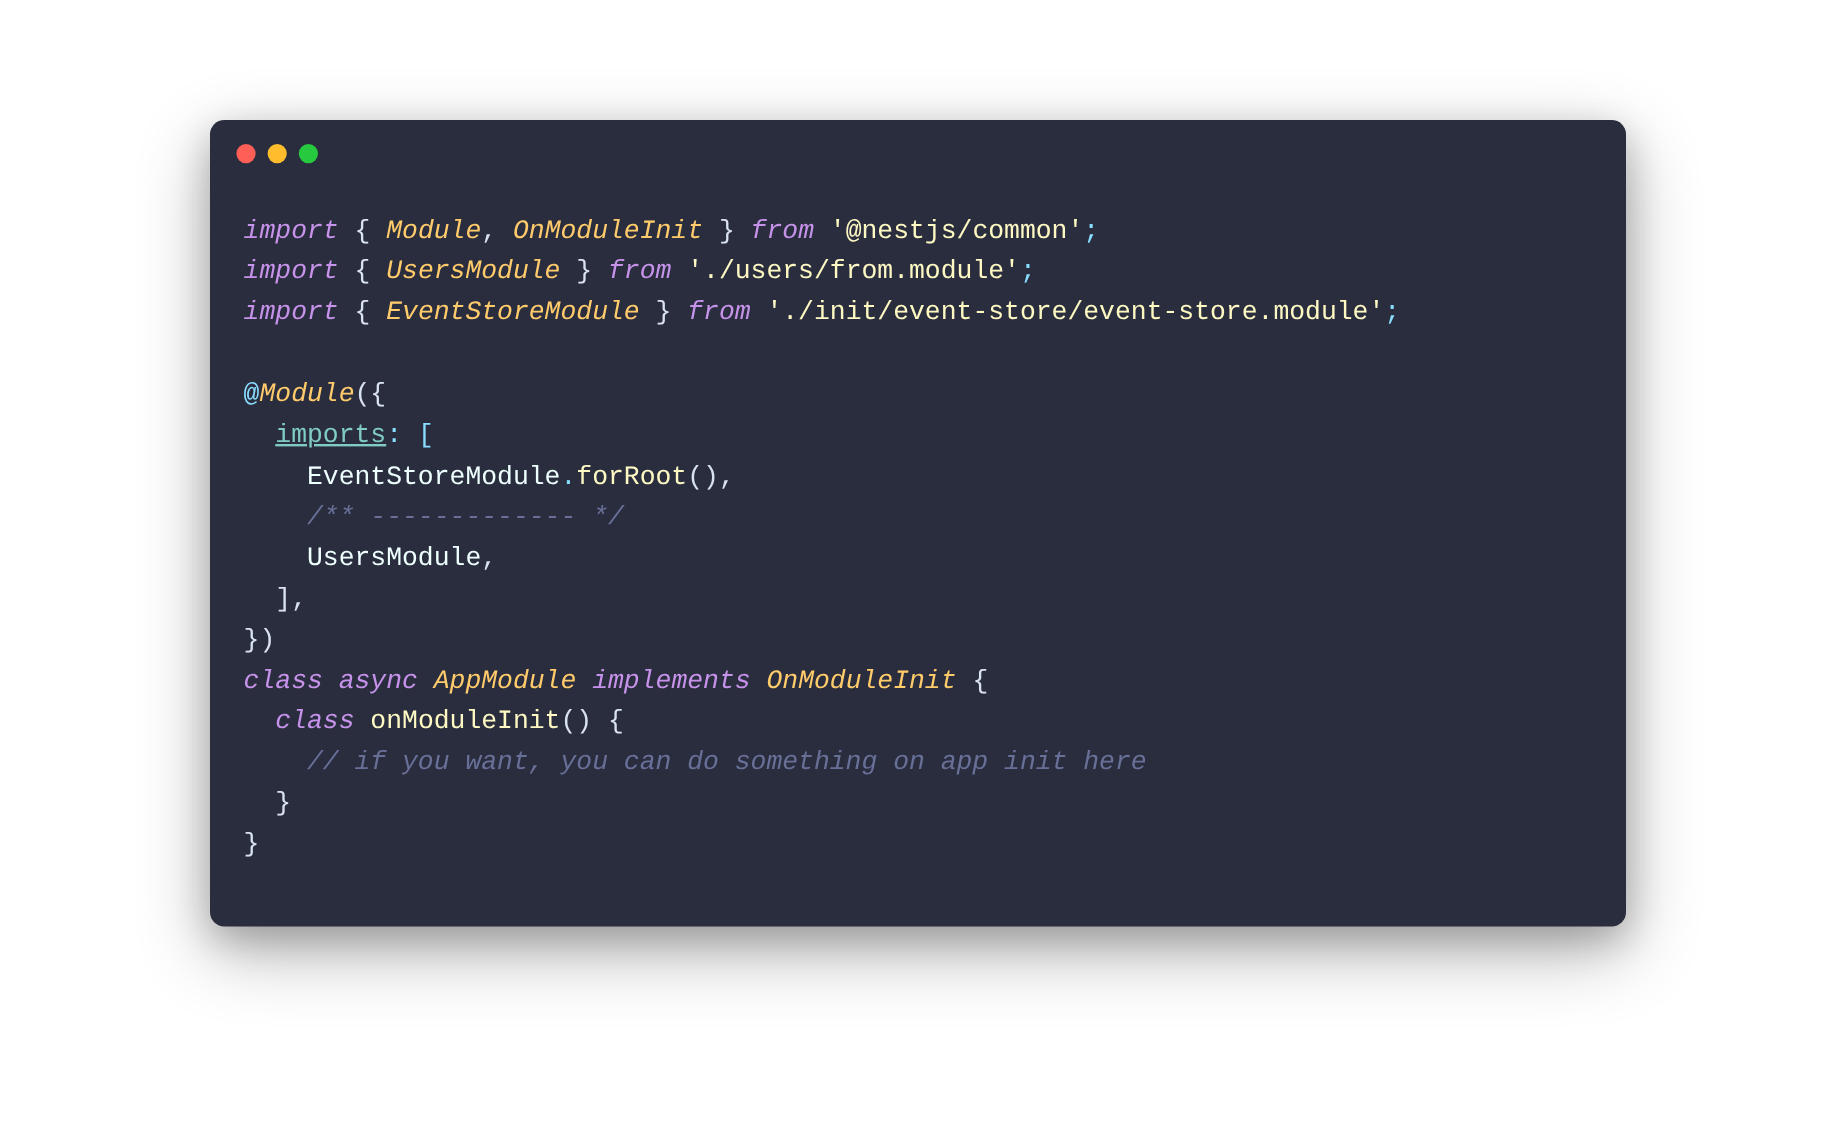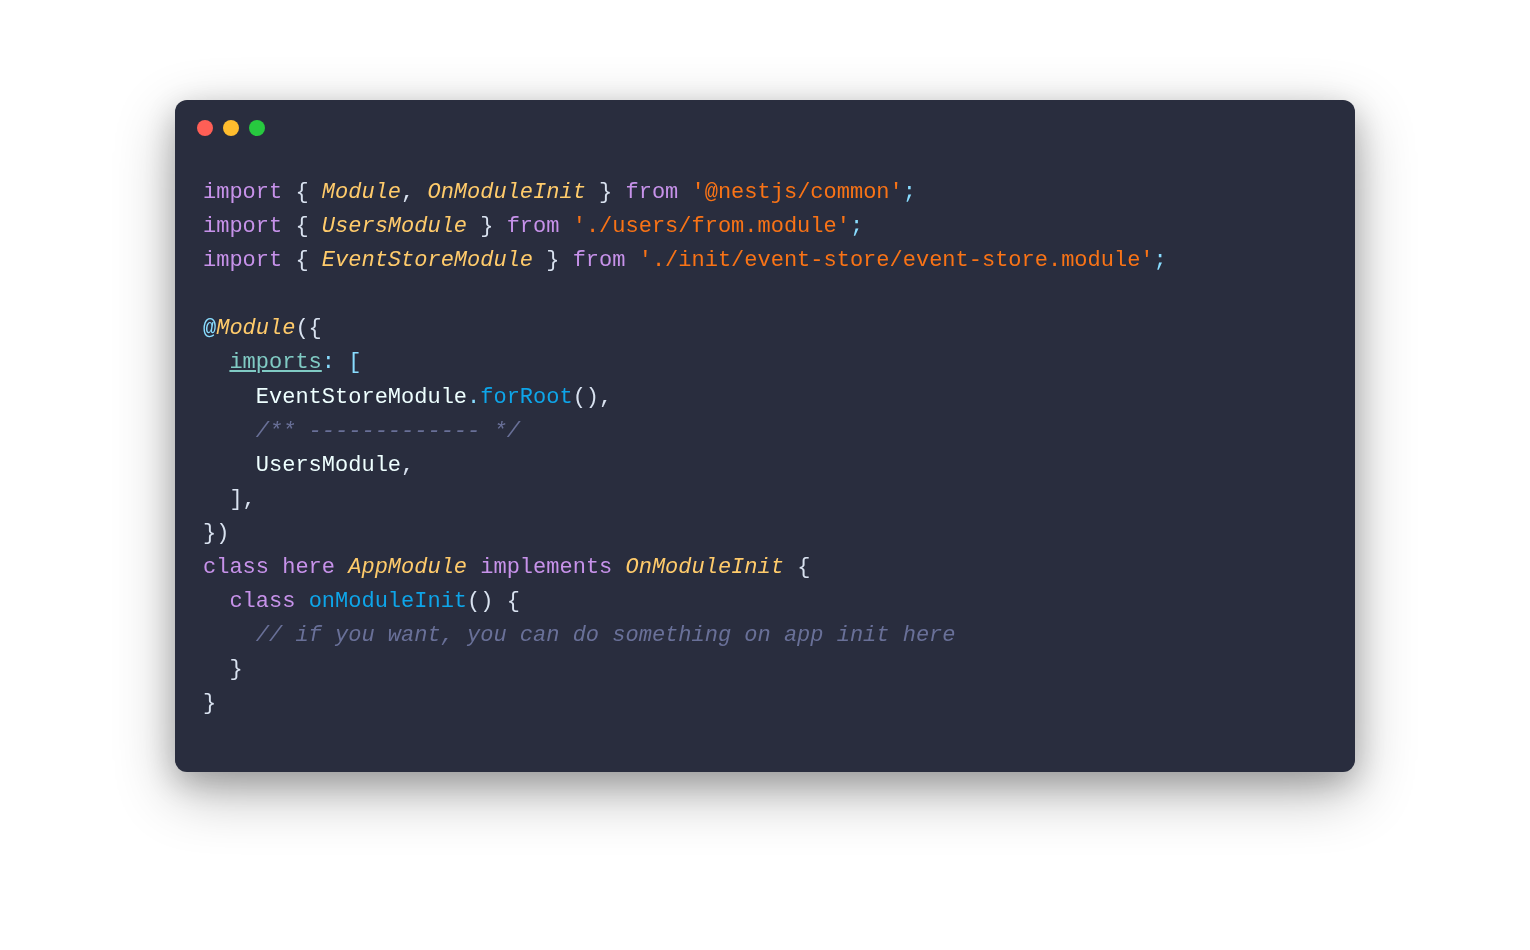--- a/index.html
+++ b/index.html
@@ -40,26 +40,26 @@
     .tl-green { background: #27c93f; }
     .code-area {
       padding: 40px 28px 50px 28px;
       font-family: "SF Mono", "Menlo", "Consolas", "Liberation Mono", monospace;
       font-size: 22px;
       line-height: 1.55;
       color: #bfc7d5;
       white-space: pre;
       overflow-x: auto;
     }
-    .tok-keyword { color: #c792ea; }
+    .tok-keyword { color: #c792ea; font-style: italic; }
     .tok-brace { color: #d9e2f0; }
     .tok-type { color: #ffcb6b; font-style: italic; }
-    .tok-string { color: #f97316; }
+    .tok-string { color: #fef9c3; }
     .tok-punct { color: #89ddff; }
-    .tok-func { color: #0ea5e9; }
+    .tok-func { color: #fef9c3; }
     .tok-prop { color: #80cbc4; text-decoration: underline; }
     .tok-comment { color: #697098; font-style: italic; }
     .tok-decorator { color: #89ddff; }
     .tok-white { color: #eeffff; }
   </style>
 </head>
 <body>
 
 <div class="editor-window">
   <div class="titlebar">
@@ -71,18 +71,18 @@
 <span><span class="tok-keyword">import</span><span class="tok-brace"> { </span><span class="tok-type">UsersModule</span><span class="tok-brace"> } </span><span class="tok-keyword">from</span><span> </span><span class="tok-string">'./users/from.module'</span><span class="tok-punct">;</span></span>
 <span><span class="tok-keyword">import</span><span class="tok-brace"> { </span><span class="tok-type">EventStoreModule</span><span class="tok-brace"> } </span><span class="tok-keyword">from</span><span> </span><span class="tok-string">'./init/event-store/event-store.module'</span><span class="tok-punct">;</span></span>
 <span></span>
 <span><span class="tok-decorator">@</span><span class="tok-type">Module</span><span class="tok-brace">({</span></span>
 <span><span>  </span><span class="tok-prop">imports</span><span class="tok-punct">: [</span></span>
 <span><span>    </span><span class="tok-white">EventStoreModule</span><span class="tok-punct">.</span><span class="tok-func">forRoot</span><span class="tok-brace">(),</span></span>
 <span><span>    </span><span class="tok-comment">/** ------------- */</span></span>
 <span><span>    </span><span class="tok-white">UsersModule</span><span class="tok-brace">,</span></span>
 <span><span>  </span><span class="tok-brace">],</span></span>
 <span><span class="tok-brace">})</span></span>
-<span><span class="tok-keyword">class</span><span> </span><span class="tok-keyword">here</span><span> </span><span class="tok-type">AppModule</span><span> </span><span class="tok-keyword">implements</span><span> </span><span class="tok-type">OnModuleInit</span><span> </span><span class="tok-brace">{</span></span>
+<span><span class="tok-keyword">class</span><span> </span><span class="tok-keyword">async</span><span> </span><span class="tok-type">AppModule</span><span> </span><span class="tok-keyword">implements</span><span> </span><span class="tok-type">OnModuleInit</span><span> </span><span class="tok-brace">{</span></span>
 <span><span>  </span><span class="tok-keyword">class</span><span> </span><span class="tok-func">onModuleInit</span><span class="tok-brace">()</span><span> </span><span class="tok-brace">{</span></span>
 <span><span>    </span><span class="tok-comment">// if you want, you can do something on app init here</span></span>
 <span><span>  </span><span class="tok-brace">}</span></span>
 <span><span class="tok-brace">}</span></span></div>
 </div>
 
 </body></html>

